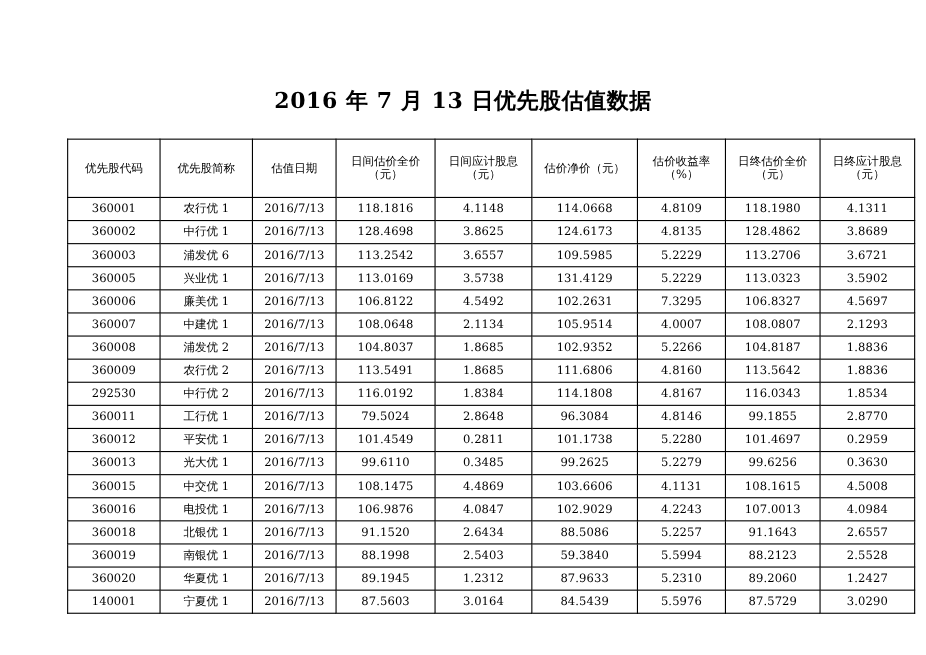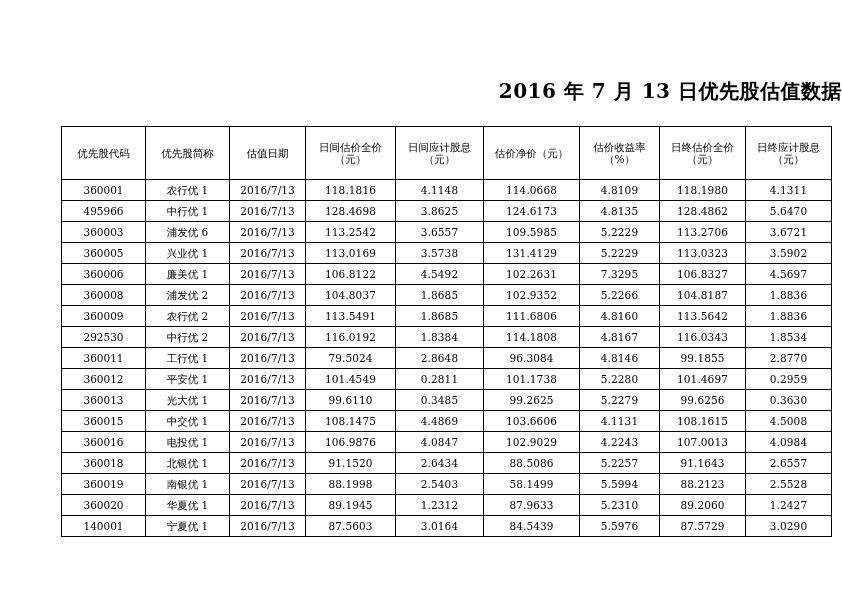--- a/index.html
+++ b/index.html
@@ -18,21 +18,21 @@
     position: relative;
     width: 842px;
     height: 595px;
     box-sizing: border-box;
   }
   .doc-title {
     position: absolute;
     top: 78px;
     left: 0;
     width: 842px;
-    text-align: right;
+    text-align: center;
     font-family: "DejaVu Serif", "Liberation Serif", serif;
     font-size: 20px;
     font-weight: bold;
     letter-spacing: 0.5px;
   }
   .table-wrap {
     position: absolute;
     top: 126px;
     left: 61px;
     width: 720px;
@@ -140,29 +140,29 @@
             <td class="">农行优 1</td>
             <td class="num">2016/7/13</td>
             <td class="num">118.1816</td>
             <td class="num">4.1148</td>
             <td class="num">114.0668</td>
             <td class="num">4.8109</td>
             <td class="num">118.1980</td>
             <td class="num">4.1311</td>
           </tr>
           <tr>
-            <td class="">495966</td>
+            <td class="">360002</td>
             <td class="">中行优 1</td>
             <td class="num">2016/7/13</td>
             <td class="num">128.4698</td>
             <td class="num">3.8625</td>
             <td class="num">124.6173</td>
             <td class="num">4.8135</td>
             <td class="num">128.4862</td>
-            <td class="num">5.6470</td>
+            <td class="num">3.8689</td>
           </tr>
           <tr>
             <td class="">360003</td>
             <td class="">浦发优 6</td>
             <td class="num">2016/7/13</td>
             <td class="num">113.2542</td>
             <td class="num">3.6557</td>
             <td class="num">109.5985</td>
             <td class="num">5.2229</td>
             <td class="num">113.2706</td>
@@ -184,20 +184,31 @@
             <td class="">廉美优 1</td>
             <td class="num">2016/7/13</td>
             <td class="num">106.8122</td>
             <td class="num">4.5492</td>
             <td class="num">102.2631</td>
             <td class="num">7.3295</td>
             <td class="num">106.8327</td>
             <td class="num">4.5697</td>
           </tr>
           <tr>
+            <td class="">360007</td>
+            <td class="">中建优 1</td>
+            <td class="num">2016/7/13</td>
+            <td class="num">108.0648</td>
+            <td class="num">2.1134</td>
+            <td class="num">105.9514</td>
+            <td class="num">4.0007</td>
+            <td class="num">108.0807</td>
+            <td class="num">2.1293</td>
+          </tr>
+          <tr>
             <td class="">360008</td>
             <td class="">浦发优 2</td>
             <td class="num">2016/7/13</td>
             <td class="num">104.8037</td>
             <td class="num">1.8685</td>
             <td class="num">102.9352</td>
             <td class="num">5.2266</td>
             <td class="num">104.8187</td>
             <td class="num">1.8836</td>
           </tr>
@@ -288,21 +299,21 @@
             <td class="num">5.2257</td>
             <td class="num">91.1643</td>
             <td class="num">2.6557</td>
           </tr>
           <tr>
             <td class="">360019</td>
             <td class="">南银优 1</td>
             <td class="num">2016/7/13</td>
             <td class="num">88.1998</td>
             <td class="num">2.5403</td>
-            <td class="num">58.1499</td>
+            <td class="num">59.3840</td>
             <td class="num">5.5994</td>
             <td class="num">88.2123</td>
             <td class="num">2.5528</td>
           </tr>
           <tr>
             <td class="">360020</td>
             <td class="">华夏优 1</td>
             <td class="num">2016/7/13</td>
             <td class="num">89.1945</td>
             <td class="num">1.2312</td>

